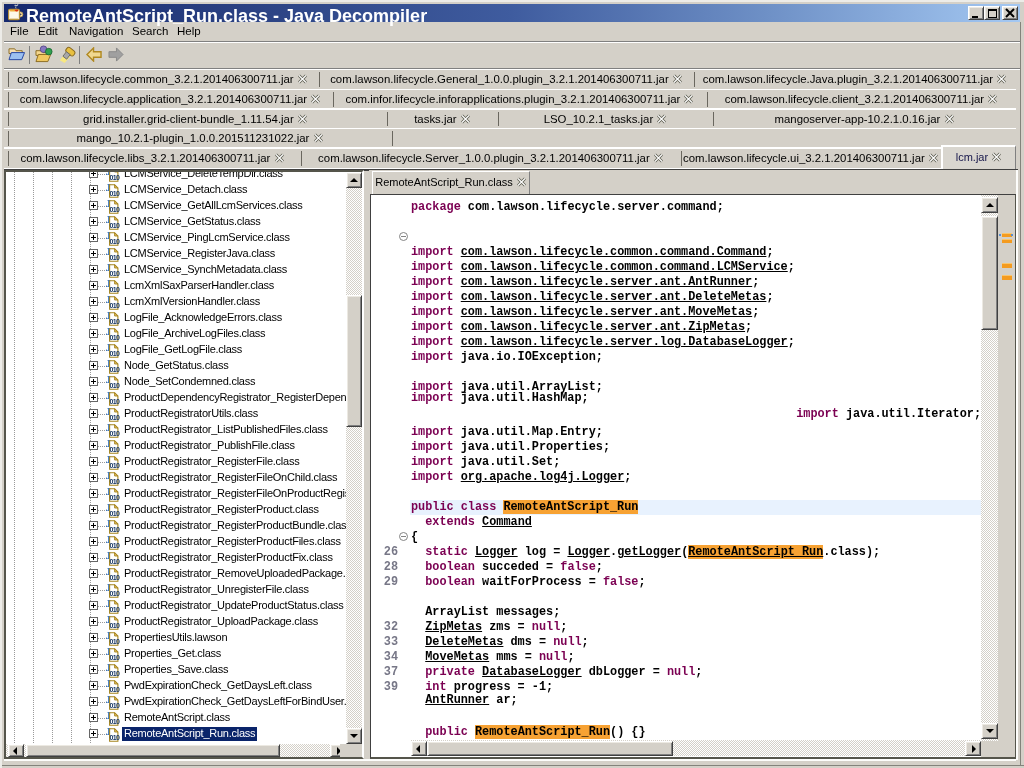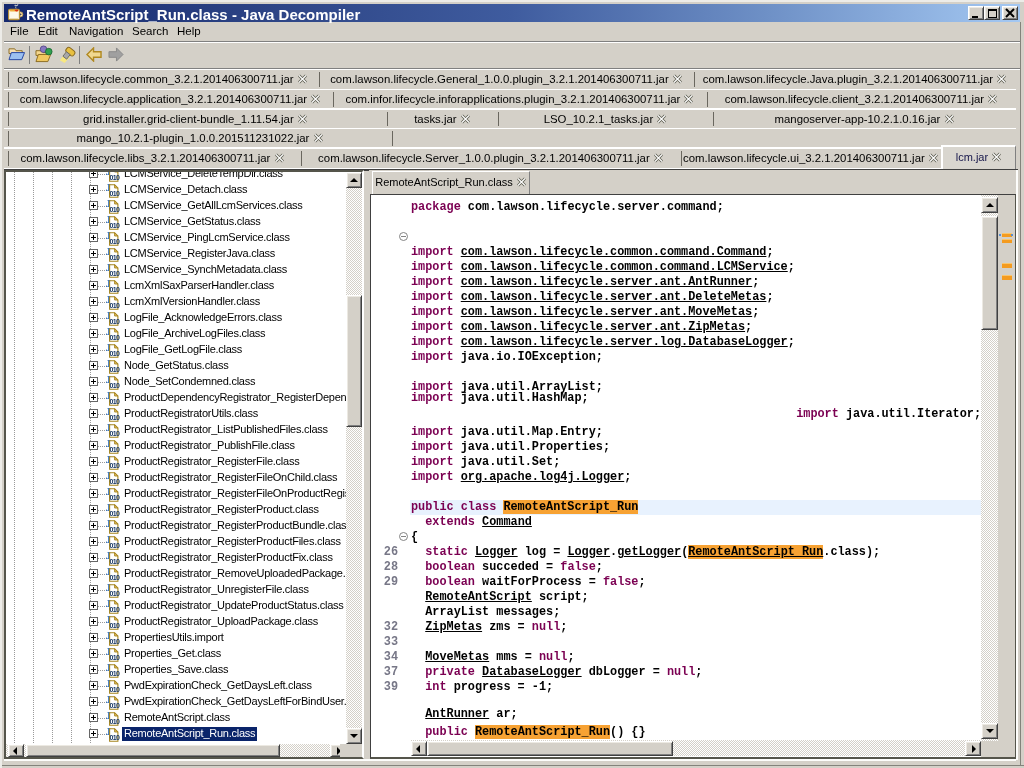--- a/index.html
+++ b/index.html
@@ -1,17 +1,17 @@
 <!DOCTYPE html>
 <html><head><meta charset="utf-8"><style>
 *{margin:0;padding:0;box-sizing:border-box}
 body{width:1024px;height:768px;overflow:hidden;background:#d4d0c8;font-family:"Liberation Sans",sans-serif;position:relative}
 .abs{position:absolute}
 .titlebar{left:4px;top:4px;width:1016px;height:18px;background:linear-gradient(90deg,#15296e 0%,#2c4384 25%,#3f5c9f 50%,#6e90c6 75%,#a4c8f2 100%)}
-.title-text{position:absolute;left:22px;top:2px;color:#fff;font-size:15px;font-weight:bold;white-space:pre;letter-spacing:0px}
+.title-text{position:absolute;left:22px;top:2px;color:#fff;font-size:18px;font-weight:bold;white-space:pre;letter-spacing:0px}
 .winbtn{position:absolute;top:2px;width:16px;height:14px;background:#d4d0c8;border:1px solid;border-color:#fff #404040 #404040 #fff;box-shadow:inset 1px 1px 0 #ece9e2, inset -1px -1px 0 #808080}
 .menubar{left:4px;top:22px;width:1016px;height:19px}
 .menubar span{position:absolute;top:3px;font-size:11.5px;color:#000}
 .sep-d{background:#808080}
 .sep-w{background:#fff}
 .toolbar{left:4px;top:43px;width:1016px;height:25px}
 .tabrow{position:absolute;left:4px;width:1012px;background:#d4d0c8}
 .jtab{position:absolute;top:0;height:100%;overflow:hidden;white-space:nowrap;text-align:center;font-size:11.4px;color:#000}
 .jtab .lbl{position:relative;top:3px}
 .vsep{position:absolute;top:2px;bottom:3px;width:1px;background:#6a675f}
@@ -523,21 +523,21 @@
 </div>
 <div class="trow" style="top:458px">
 <div class="hdot" style="left:92px;top:8px;width:10px"></div>
 <div class="plus" style="top:3px"></div>
 <svg width="14" height="17" viewBox="0 0 14 17" style="position:absolute;left:100px;top:0">
           <text x="-0.5" y="9" font-family="Liberation Serif" font-size="11" font-weight="bold" fill="#2e6cb8">J</text>
           <path d="M3.6 2.8 h5 L11.9 6 V15.2 H3.6 z" fill="#ffffff" stroke="#a5851f" stroke-width="1.1"></path>
           <path d="M8.6 2.8 L11.9 6 H8.6 z" fill="#e3c060" stroke="#a5851f" stroke-width="0.9"></path>
           <text x="3.4" y="14" font-family="Liberation Sans" font-size="7" font-weight="bold" fill="#173764" letter-spacing="-0.6">010</text>
         </svg>
-<span class="txt">PropertiesUtils.import</span>
+<span class="txt">PropertiesUtils.lawson</span>
 </div>
 <div class="trow" style="top:474px">
 <div class="hdot" style="left:92px;top:8px;width:10px"></div>
 <div class="plus" style="top:3px"></div>
 <svg width="14" height="17" viewBox="0 0 14 17" style="position:absolute;left:100px;top:0">
           <text x="-0.5" y="9" font-family="Liberation Serif" font-size="11" font-weight="bold" fill="#2e6cb8">J</text>
           <path d="M3.6 2.8 h5 L11.9 6 V15.2 H3.6 z" fill="#ffffff" stroke="#a5851f" stroke-width="1.1"></path>
           <path d="M8.6 2.8 L11.9 6 H8.6 z" fill="#e3c060" stroke="#a5851f" stroke-width="0.9"></path>
           <text x="3.4" y="14" font-family="Liberation Sans" font-size="7" font-weight="bold" fill="#173764" letter-spacing="-0.6">010</text>
         </svg>
@@ -643,27 +643,27 @@
 <div class="cl" style="top:245.0px;"><span style="padding-left:1px"><span class="k">import</span> java.util.Properties;</span></div>
 <div class="cl" style="top:260.0px;"><span style="padding-left:1px"><span class="k">import</span> java.util.Set;</span></div>
 <div class="cl" style="top:275.0px;"><span style="padding-left:1px"><span class="k">import</span> <span class="u">org.apache.log4j.Logger</span>;</span></div>
 <div class="cl" style="top:290.0px;"><span style="padding-left:1px"></span></div>
 <div class="cl" style="top:320.0px;"><span style="padding-left:1px">  <span class="k">extends</span> <span class="u">Command</span></span></div>
 <div class="cl" style="top:305.0px;background:#e8f2fe;"><span style="padding-left:1px"><span class="k">public class</span> <span class="hl">RemoteAntScript_Run</span></span></div>
 <div class="cl" style="top:335.0px;"><span style="padding-left:1px">{</span></div>
 <div class="cl" style="top:350.0px;"><span style="padding-left:1px">  <span class="k">static</span> <span class="u">Logger</span> log = <span class="u">Logger</span>.<span class="u">getLogger</span>(<span class="hl u">RemoteAntScript_Run</span>.class);</span></div>
 <div class="cl" style="top:365.0px;"><span style="padding-left:1px">  <span class="k">boolean</span> succeded = <span class="k">false</span>;</span></div>
 <div class="cl" style="top:380.0px;"><span style="padding-left:1px">  <span class="k">boolean</span> waitForProcess = <span class="k">false</span>;</span></div>
-<div class="cl" style="top:395.0px;"><span style="padding-left:1px">  <span class="u">RemoteAntScript</span> script;</span></div>
 <div class="cl" style="top:410.0px;"><span style="padding-left:1px">  ArrayList messages;</span></div>
 <div class="cl" style="top:425.0px;"><span style="padding-left:1px">  <span class="u">ZipMetas</span> zms = <span class="k">null</span>;</span></div>
+<div class="cl" style="top:440.0px;"><span style="padding-left:1px">  <span class="u">DeleteMetas</span> dms = <span class="k">null</span>;</span></div>
 <div class="cl" style="top:455.0px;"><span style="padding-left:1px">  <span class="u">MoveMetas</span> mms = <span class="k">null</span>;</span></div>
 <div class="cl" style="top:470.0px;"><span style="padding-left:1px">  <span class="k">private</span> <span class="u">DatabaseLogger</span> dbLogger = <span class="k">null</span>;</span></div>
 <div class="cl" style="top:485.0px;"><span style="padding-left:1px">  <span class="k">int</span> progress = -1;</span></div>
-<div class="cl" style="top:512px;"><span style="padding-left:1px">  <span class="u">AntRunner</span> ar;</span></div>
+<div class="cl" style="top:498px;"><span style="padding-left:1px">  <span class="u">AntRunner</span> ar;</span></div>
 <div class="cl" style="top:515.0px;"><span style="padding-left:1px"></span></div>
 <div class="cl" style="top:530.0px;"><span style="padding-left:1px">  <span class="k">public</span> <span class="hl">RemoteAntScript_Run</span>() {}</span></div>
 </div>
 <div class="lnum" style="top:350.0px">26</div>
 <div class="lnum" style="top:365.0px">28</div>
 <div class="lnum" style="top:380.0px">29</div>
 <div class="lnum" style="top:425.0px">32</div>
 <div class="lnum" style="top:440.0px">33</div>
 <div class="lnum" style="top:455.0px">34</div>
 <div class="lnum" style="top:470.0px">37</div>

